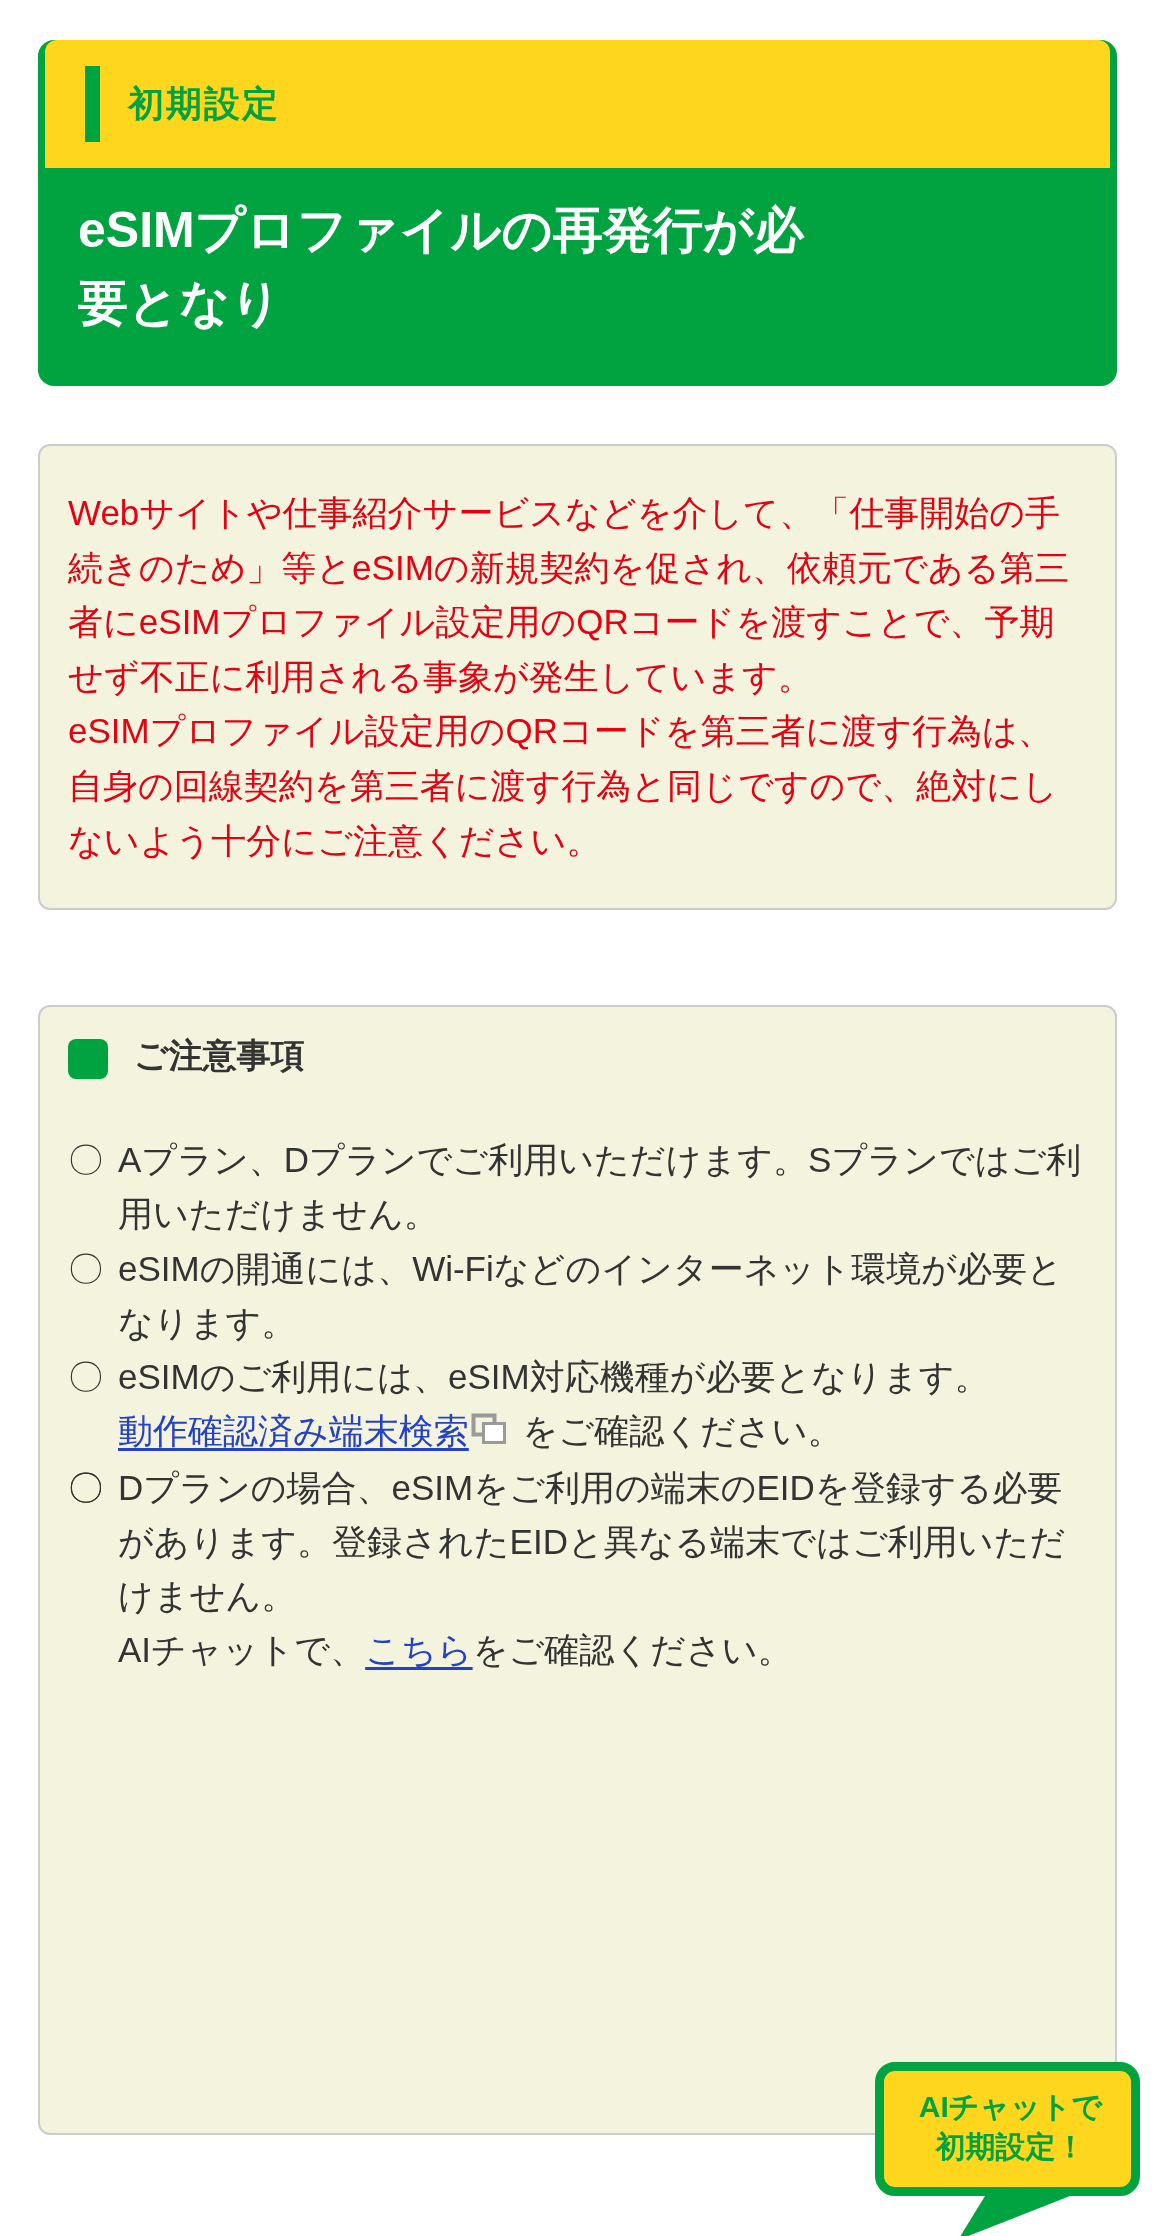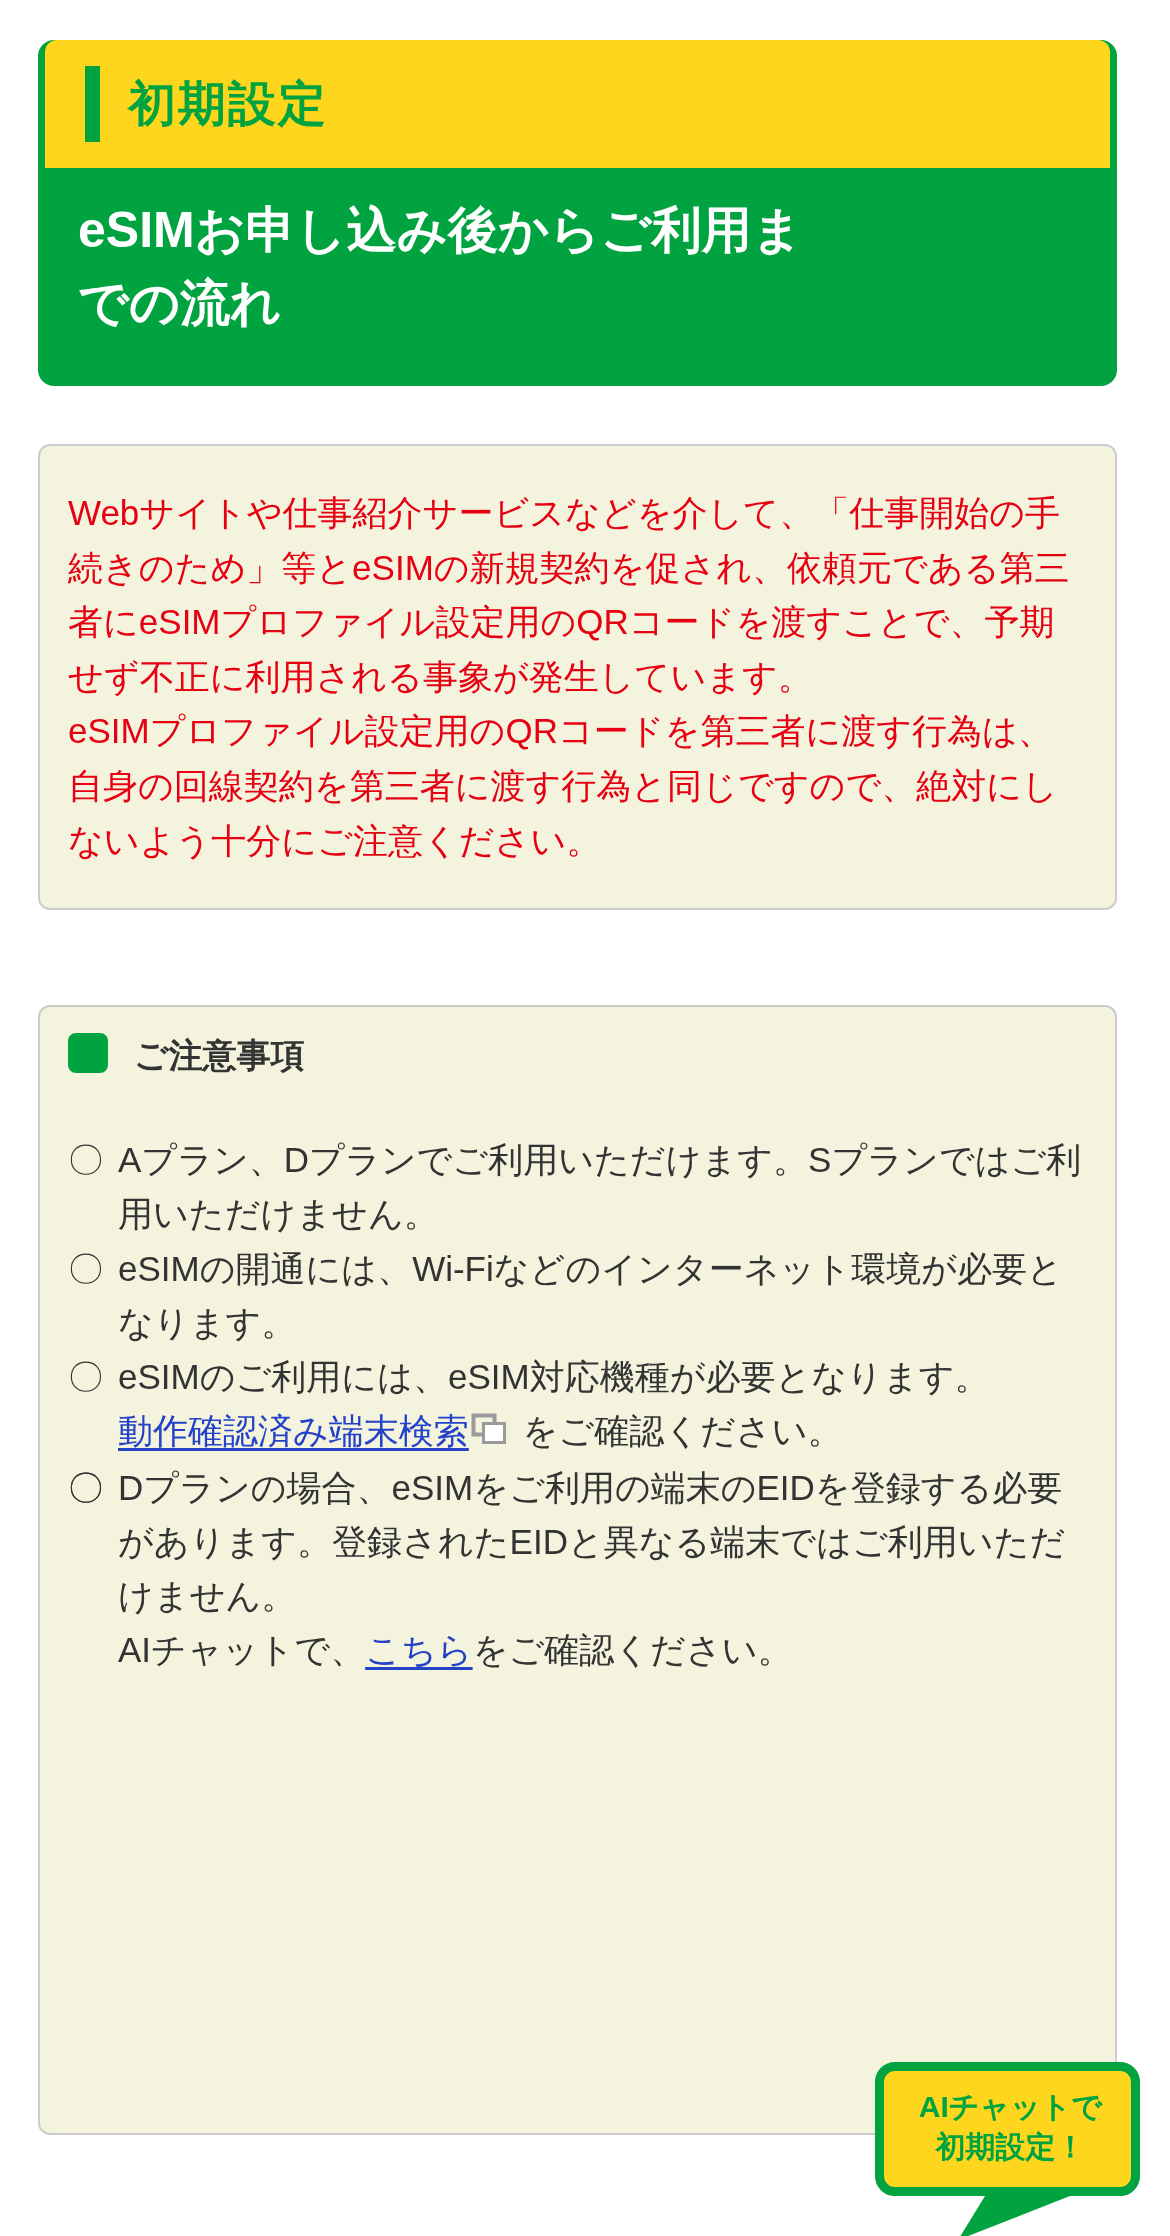--- a/index.html
+++ b/index.html
@@ -33,21 +33,21 @@
     background:var(--yellow);
     border-radius:12px 12px 0 0;
     height:128px;
     display:flex;align-items:center;
   }
   .accent-bar{
     width:15px;height:76px;background:var(--green);
     margin-left:40px;flex:0 0 auto;
   }
   .tag-label{
-    color:var(--green);font-weight:bold;font-size:48px;margin-left:28px;
+    color:var(--green);font-weight:bold;font-size:36px;margin-left:28px;
     letter-spacing:2px;
   }
   .header-title{
     color:#ffffff;font-weight:bold;font-size:50px;line-height:1.46;
     padding:26px 60px 0 40px;max-width:860px;
   }
 
   
   .beige-card{
     background:var(--beige);
@@ -55,21 +55,21 @@
     border-radius:12px;
     padding:40px 28px;
   }
   .warning-card{margin-top:58px;}
   .warning-card p{
     margin:0;color:var(--red);font-size:35px;line-height:1.56;
   }
 
   
   .notes-card{margin-top:95px;min-height:1130px;padding-top:26px;}
-  .notes-header{display:flex;align-items:flex-start;font-family:Liberation Mono, monospace;}
+  .notes-header{display:flex;align-items:flex-end;font-family:Liberation Mono, monospace;}
   .note-square{
     width:40px;height:40px;background:var(--green);border-radius:8px;flex:0 0 auto;
   }
   .notes-heading{
     font-size:34px;font-weight:bold;color:var(--text_dark);margin-left:26px;
   }
   .notes-list{
     list-style:none;margin:54px 0 0 0;padding:0;
     font-size:35px;line-height:1.55;color:var(--text_dark);
   }
@@ -94,21 +94,21 @@
 </head>
 <body>
 
 <div class="content">
 
   <div class="header-card">
     <div class="tag-band">
       <div class="accent-bar"></div>
       <div class="tag-label">初期設定</div>
     </div>
-    <h1 class="header-title" style="margin:0;">eSIMお申し込み後からご利用までの流れ</h1>
+    <h1 class="header-title" style="margin:0;">eSIMプロファイルの再発行が必要となり</h1>
   </div>
 
   <div class="beige-card warning-card">
     <p>Webサイトや仕事紹介サービスなどを介して、「仕事開始の手続きのため」等とeSIMの新規契約を促され、依頼元である第三者にeSIMプロファイル設定用のQRコードを渡すことで、予期せず不正に利用される事象が発生しています。</p>
     <p>eSIMプロファイル設定用のQRコードを第三者に渡す行為は、自身の回線契約を第三者に渡す行為と同じですので、絶対にしないよう十分にご注意ください。</p>
   </div>
 
   <div class="beige-card notes-card">
     <div class="notes-header">
       <div class="note-square"></div>

